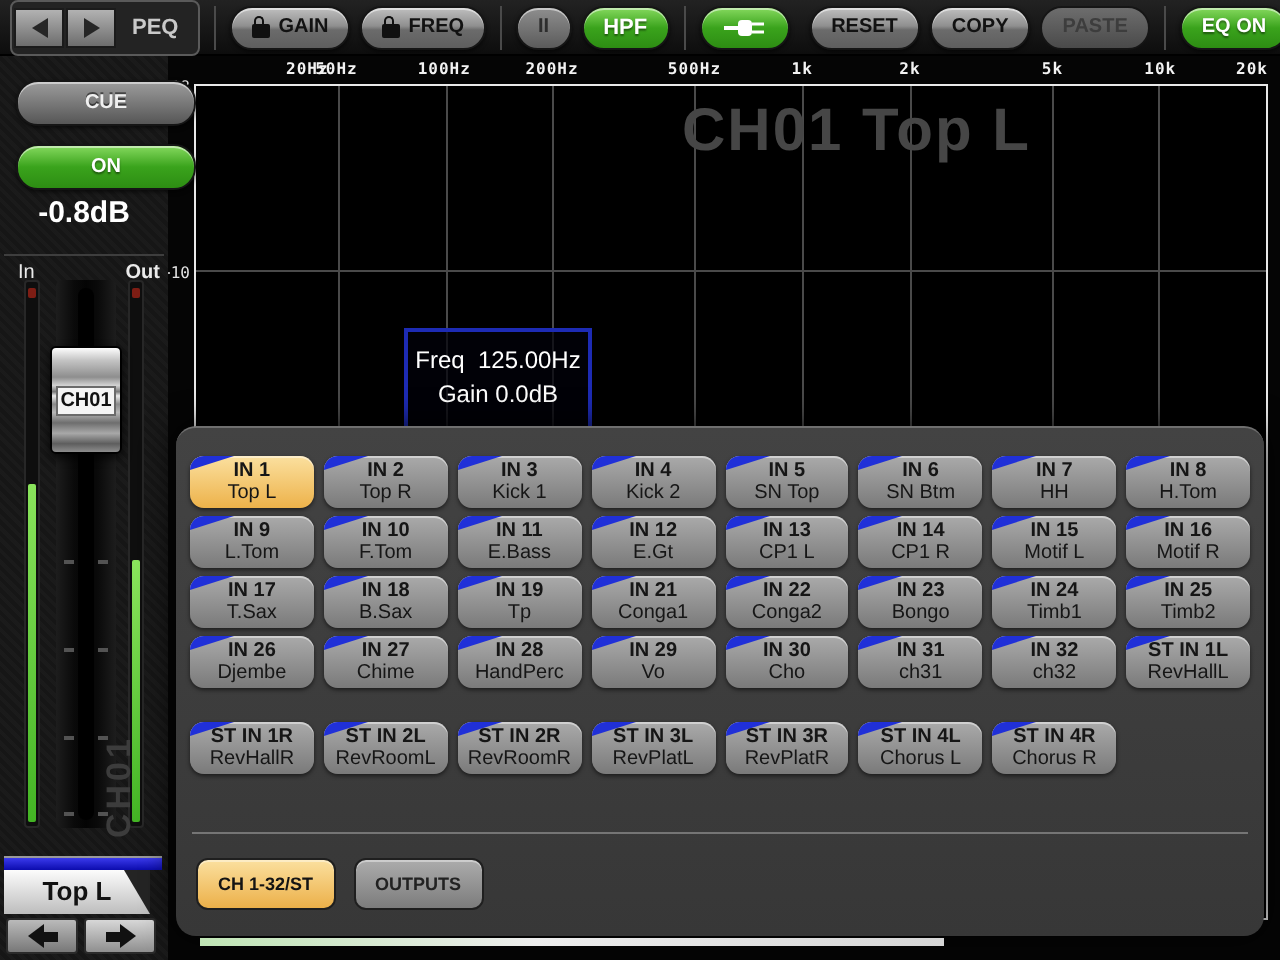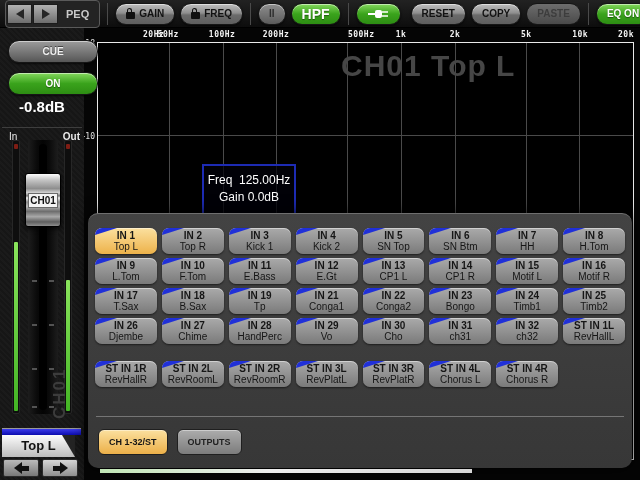--- a/index.html
+++ b/index.html
@@ -142,21 +142,21 @@
     </div>
     <div class="pill">
       <span class="lock"></span>
       <span>FREQ</span>
     </div>
     <div class="vdiv"></div>
     <div class="pill dark">
       <span>II</span>
     </div>
     <div class="pill green">
-      <span style="font-size:14px">HPF</span>
+      <span style="font-size:11px">HPF</span>
     </div>
     <div class="vdiv"></div>
     <div class="pill green">
       <svg width="23" height="12" viewBox="0 0 23 12">
         <path d="M1 6 H8" stroke="#fff" stroke-width="2" fill="none"></path>
         <rect x="8" y="2" width="7" height="8" rx="2" fill="#fff"></rect>
         <path d="M15 4 H21 M15 8 H21" stroke="#fff" stroke-width="1.6" fill="none"></path>
       </svg>
     </div>
     <div class="spacer"></div>
@@ -194,21 +194,21 @@
         <div class="tooltip">
           <div>Freq  125.00Hz</div>
           <div>Gain 0.0dB</div>
         </div>
       </div>
       <div class="freq-axis">
           <span class="ftick first" style="left: 0%;">20Hz</span>
           <span class="ftick" style="left: 13.2647%;">50Hz</span>
           <span class="ftick" style="left: 23.299%;">100Hz</span>
           <span class="ftick" style="left: 33.3333%;">200Hz</span>
-          <span class="ftick" style="left: 46.598%; margin-left: 14px;">500Hz</span>
+          <span class="ftick" style="left: 46.598%;">500Hz</span>
           <span class="ftick" style="left: 56.6323%;">1k</span>
           <span class="ftick" style="left: 66.6667%;">2k</span>
           <span class="ftick" style="left: 79.9313%;">5k</span>
           <span class="ftick" style="left: 89.9657%;">10k</span>
           <span class="ftick last" style="left: 100%;">20k</span>
         </div>
       <div class="db-axis">
           <span style="top: calc(0% - 3px);">+18</span>
           <span style="top: calc(22.2222% - 3px);">+10</span>
         </div>

